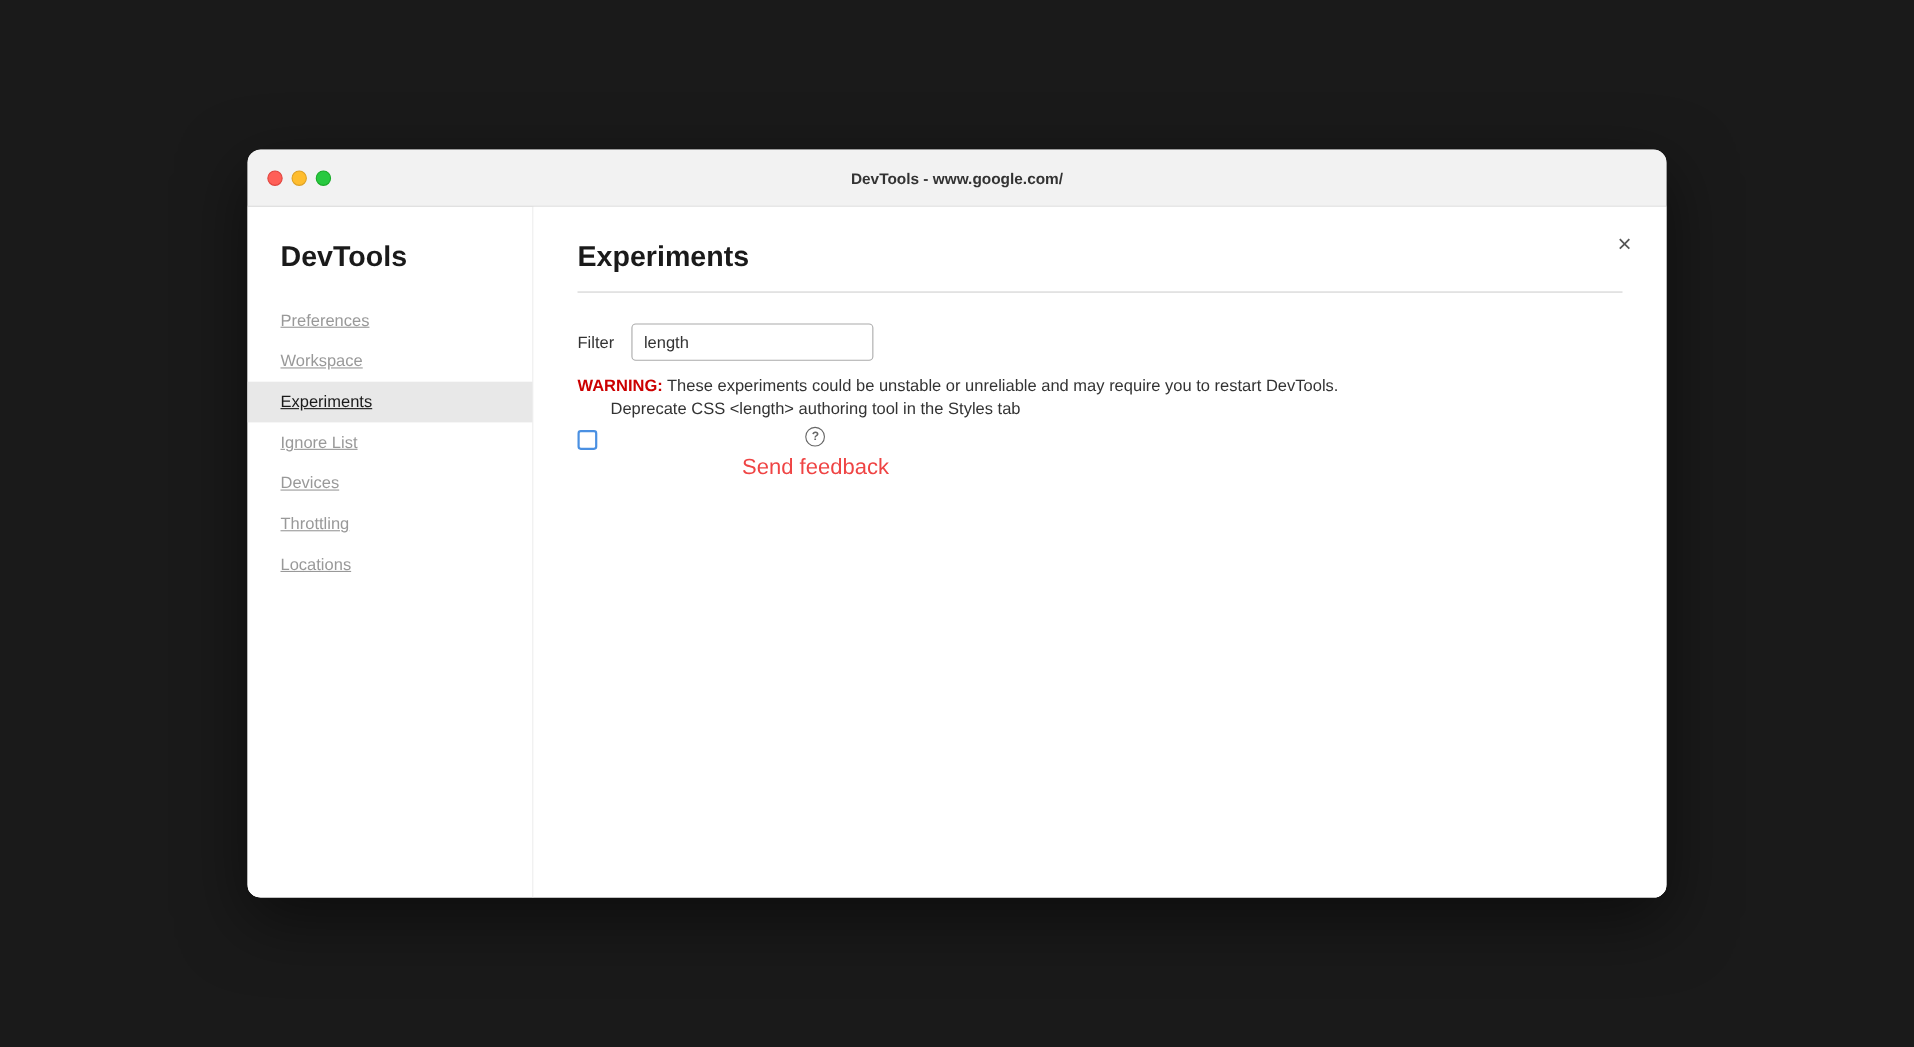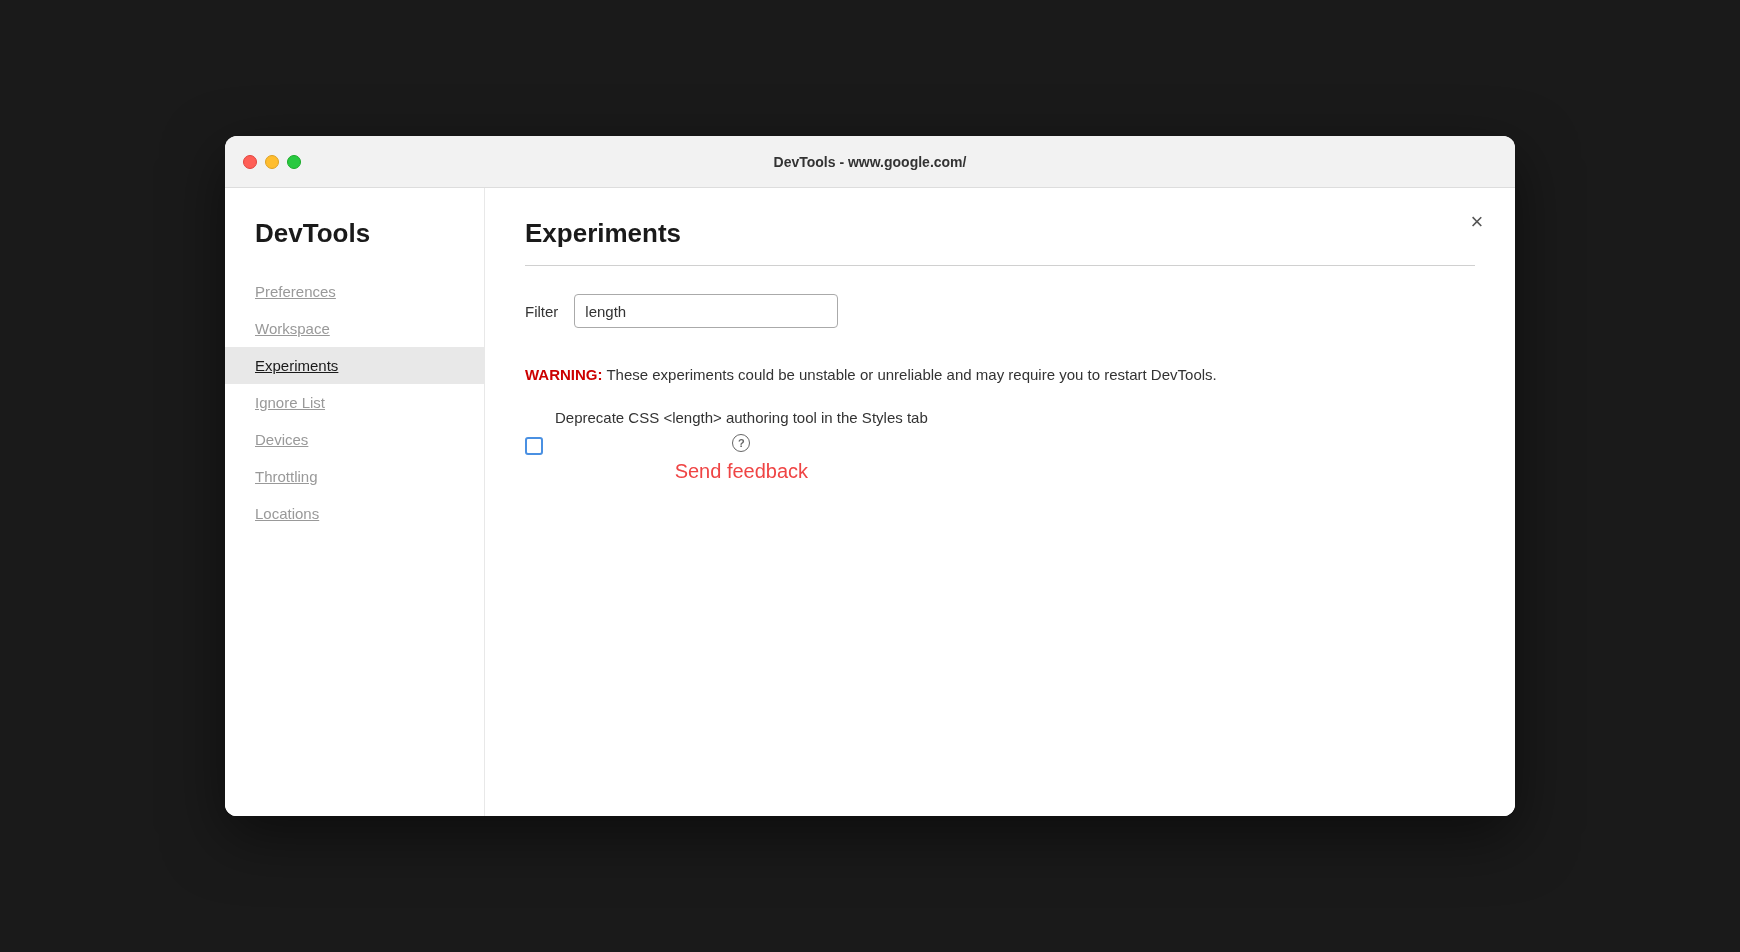--- a/index.html
+++ b/index.html
@@ -146,42 +146,41 @@
     .divider {
       height: 1px;
       background: #d0d0d0;
       margin-bottom: 28px;
     }
 
     .filter-row {
       display: flex;
       align-items: center;
       gap: 16px;
-      margin-bottom: 36px;
+      margin-bottom: 12px;
     }
 
     .filter-label {
       font-size: 15px;
       color: #333;
     }
 
     .filter-input {
-      width: 264px;
+      width: 220px;
       height: 34px;
       border: 1px solid #aaa;
       border-radius: 4px;
       padding: 0 10px;
       font-size: 15px;
       color: #333;
       background: white;
       outline: none;
     }
 
     .warning-box {
-      margin-bottom: 22px;
       line-height: 1.5;
       font-size: 15px;
       color: #333;
     }
 
     .warning-prefix {
       color: #cc0000;
       font-weight: 600;
     }
 

